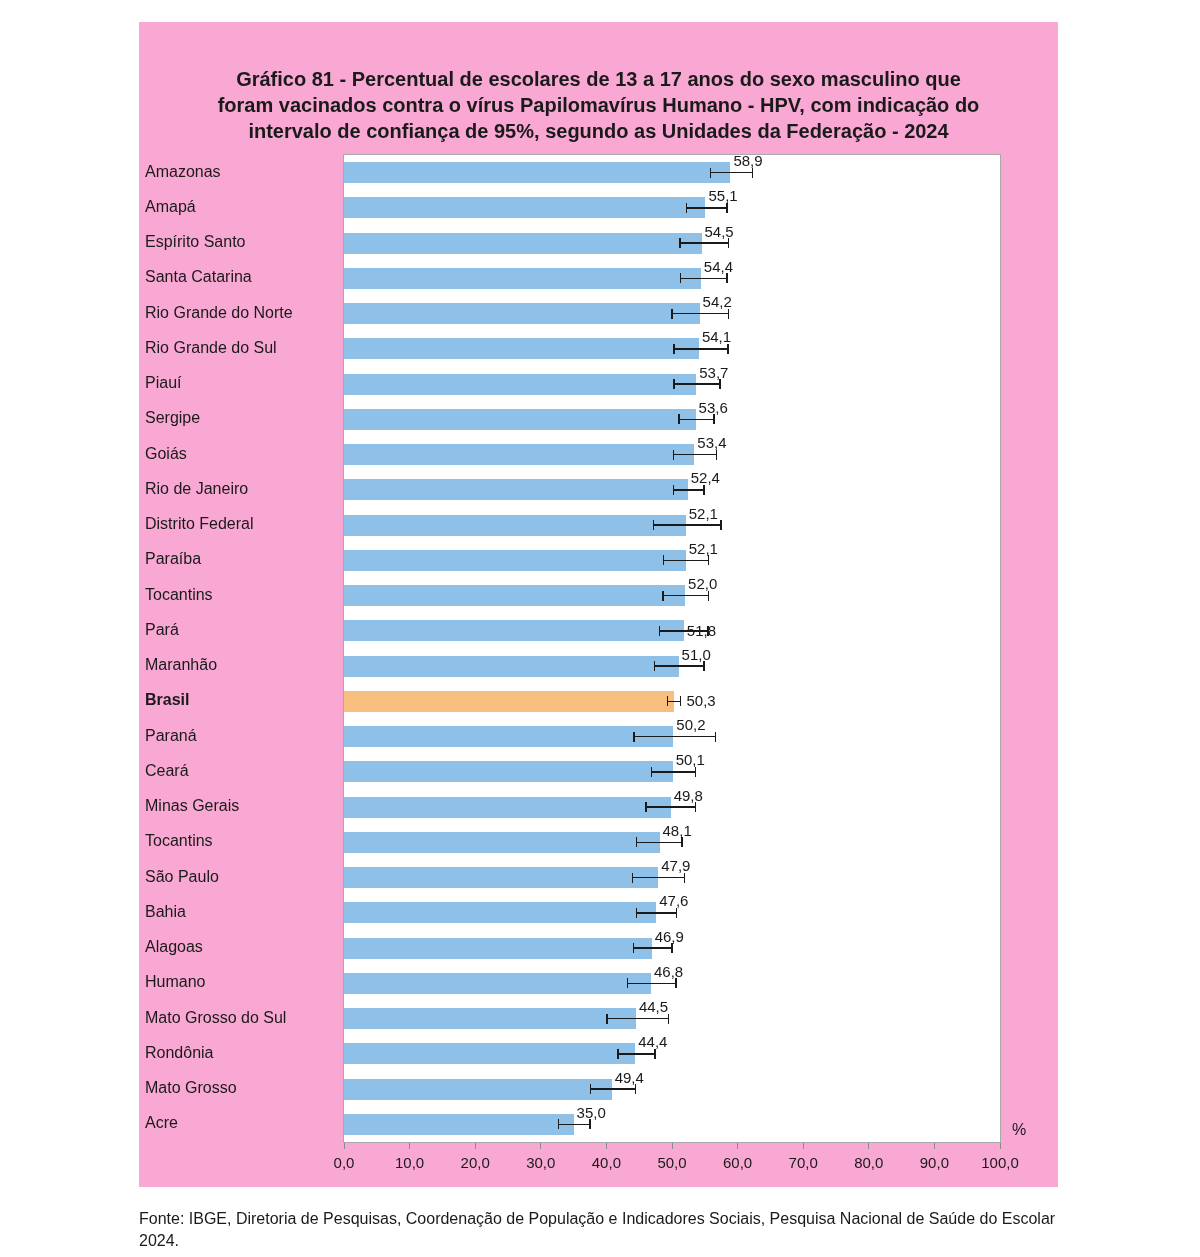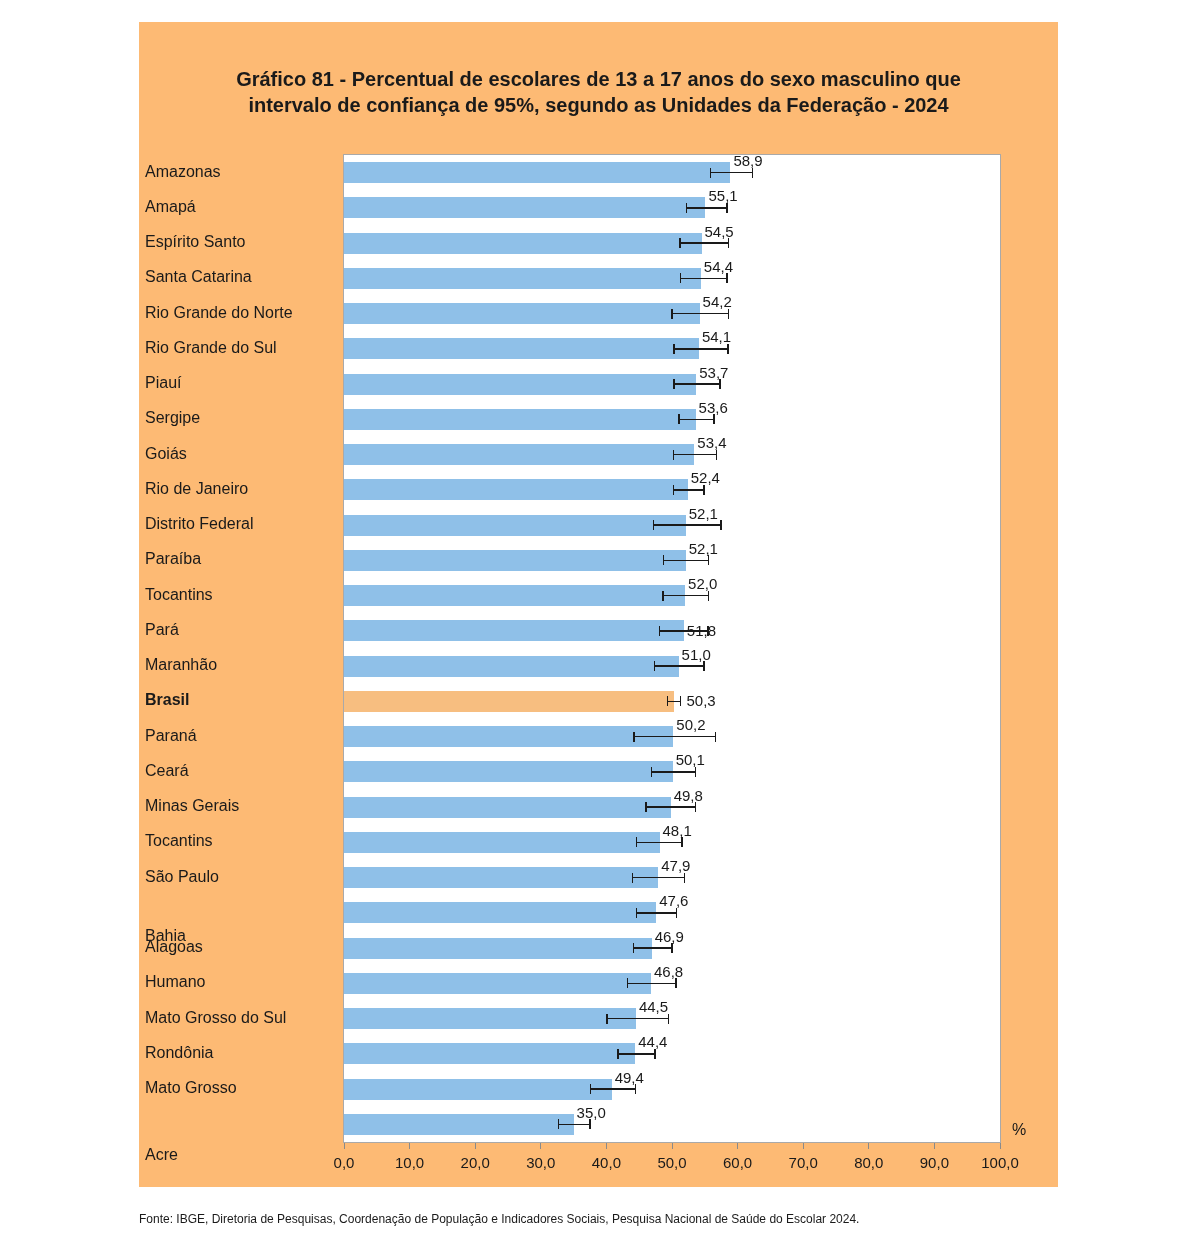--- a/index.html
+++ b/index.html
@@ -1,41 +1,42 @@
 <!DOCTYPE html>
 <html><head>
 <meta charset="utf-8">
 <style>
   html,body{margin:0;padding:0;background:#ffffff;}
   body{font-family:"Liberation Sans", sans-serif; color:#1a1a1a;}
   #canvas{position:relative;width:1200px;height:1257px;background:#ffffff;overflow:hidden;}
-  #panel{position:absolute;left:139px;top:22px;width:919px;height:1165px;background:#fdba74;}
+  #panel{position:absolute;left:139px;top:22px;width:919px;height:1165px;background:#f9a8d4;}
   #chart-title{position:absolute;left:0;right:0;top:44px;text-align:center;font-weight:bold;
                font-size:20px;line-height:26px;color:#1a1a1a;}
   #plot-area{position:absolute;left:204px;top:132px;width:656px;height:987px;background:#ffffff;
              border:1px solid #a9a9a9;box-sizing:content-box;}
   .cat-label{position:absolute;left:6px;width:192px;text-align:left;font-size:16px;line-height:22px;
              color:#1a1a1a;white-space:nowrap;}
   .cat-label.hl{font-weight:bold;}
   .bar{position:absolute;left:0;}
   .whisker-line{position:absolute;background:#1a1a1a;}
   .whisker-cap{position:absolute;background:#1a1a1a;}
   .value-label{position:absolute;font-size:15px;line-height:16px;color:#1a1a1a;white-space:nowrap;}
   .tick-mark{position:absolute;width:1px;height:6px;background:#8a8a8a;}
   .tick-label{position:absolute;width:64px;text-align:center;font-size:15px;color:#1a1a1a;}
   #unit-label{position:absolute;font-size:16px;color:#1a1a1a;}
-  #source-note{position:absolute;left:139px;top:1208px;width:925px;font-size:12px;line-height:22px;color:#1a1a1a;}
+  #source-note{position:absolute;left:139px;top:1208px;width:925px;font-size:16px;line-height:22px;color:#1a1a1a;}
 </style>
 </head>
 <body>
 
 <div id="canvas">
   <div id="panel">
     <div id="chart-title">
         <div>Gráfico 81 - Percentual de escolares de 13 a 17 anos do sexo masculino que</div>
+        <div>foram vacinados contra o vírus Papilomavírus Humano - HPV, com indicação do</div>
         <div>intervalo de confiança de 95%, segundo as Unidades da Federação - 2024</div>
       </div>
     <div id="plot-area">
         <div class="bar" style="top: 7.125px; height: 21px; width: 386.384px; background: rgb(143, 192, 232);"></div>
         <div class="whisker-line" style="left: 366.704px; width: 41.984px; top: 16.875px; height: 1.5px;"></div>
         <div class="whisker-cap" style="left: 365.954px; width: 1.5px; top: 12.625px; height: 10px;"></div>
         <div class="whisker-cap" style="left: 407.938px; width: 1.5px; top: 12.625px; height: 10px;"></div>
         <div class="value-label" style="left: 389.384px; top: -2px;">58,9</div>
         <div class="bar" style="top: 42.375px; height: 21px; width: 361.456px; background: rgb(143, 192, 232);"></div>
         <div class="whisker-line" style="left: 342.432px; width: 40.672px; top: 52.125px; height: 1.5px;"></div>
@@ -188,27 +189,27 @@
       <div class="cat-label" style="top: 526.375px;">Paraíba</div>
       <div class="cat-label" style="top: 561.625px;">Tocantins</div>
       <div class="cat-label" style="top: 596.875px;">Pará</div>
       <div class="cat-label" style="top: 632.125px;">Maranhão</div>
       <div class="cat-label hl" style="top: 667.375px;">Brasil</div>
       <div class="cat-label" style="top: 702.625px;">Paraná</div>
       <div class="cat-label" style="top: 737.875px;">Ceará</div>
       <div class="cat-label" style="top: 773.125px;">Minas Gerais</div>
       <div class="cat-label" style="top: 808.375px;">Tocantins</div>
       <div class="cat-label" style="top: 843.625px;">São Paulo</div>
-      <div class="cat-label" style="top: 878.875px; margin-top: 24px;">Bahia</div>
+      <div class="cat-label" style="top: 878.875px;">Bahia</div>
       <div class="cat-label" style="top: 914.125px;">Alagoas</div>
       <div class="cat-label" style="top: 949.375px;">Humano</div>
       <div class="cat-label" style="top: 984.625px;">Mato Grosso do Sul</div>
       <div class="cat-label" style="top: 1019.88px;">Rondônia</div>
       <div class="cat-label" style="top: 1055.12px;">Mato Grosso</div>
-      <div class="cat-label" style="top: 1090.38px; margin-top: 32px;">Acre</div>
+      <div class="cat-label" style="top: 1090.38px;">Acre</div>
       <div class="tick-mark" style="left: 204.5px; top: 1121px;"></div>
       <div class="tick-label" style="left: 173px; top: 1132px;">0,0</div>
       <div class="tick-mark" style="left: 270.1px; top: 1121px;"></div>
       <div class="tick-label" style="left: 238.6px; top: 1132px;">10,0</div>
       <div class="tick-mark" style="left: 335.7px; top: 1121px;"></div>
       <div class="tick-label" style="left: 304.2px; top: 1132px;">20,0</div>
       <div class="tick-mark" style="left: 401.3px; top: 1121px;"></div>
       <div class="tick-label" style="left: 369.8px; top: 1132px;">30,0</div>
       <div class="tick-mark" style="left: 466.9px; top: 1121px;"></div>
       <div class="tick-label" style="left: 435.4px; top: 1132px;">40,0</div>

